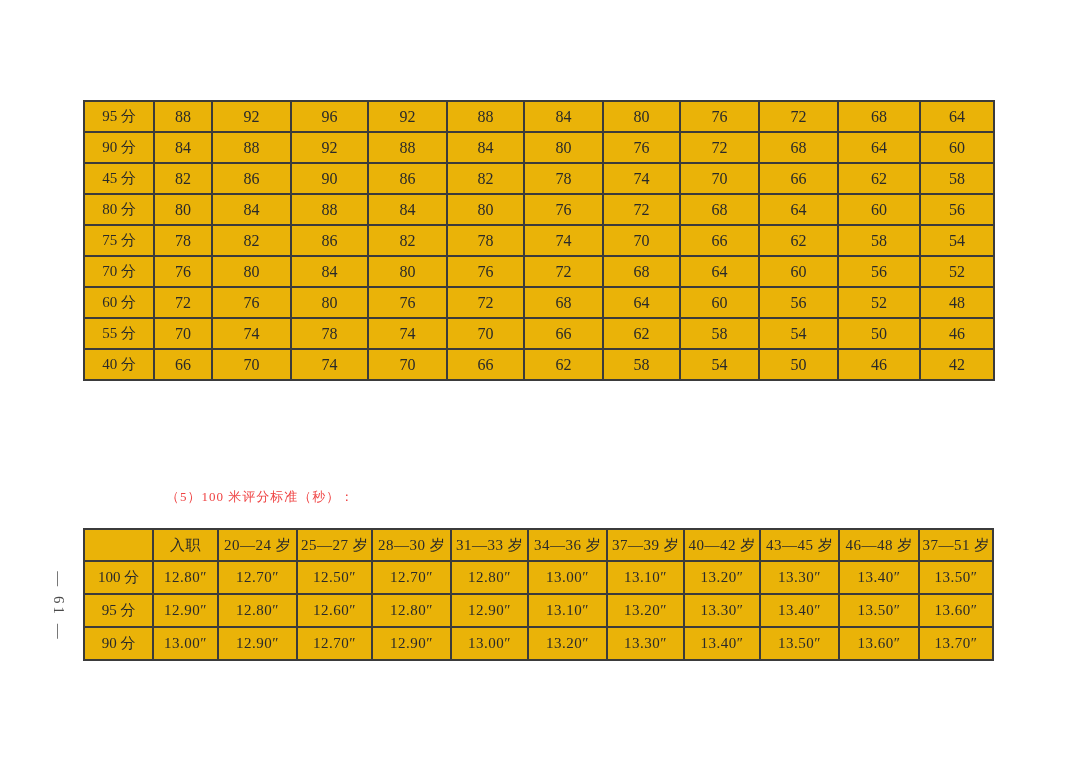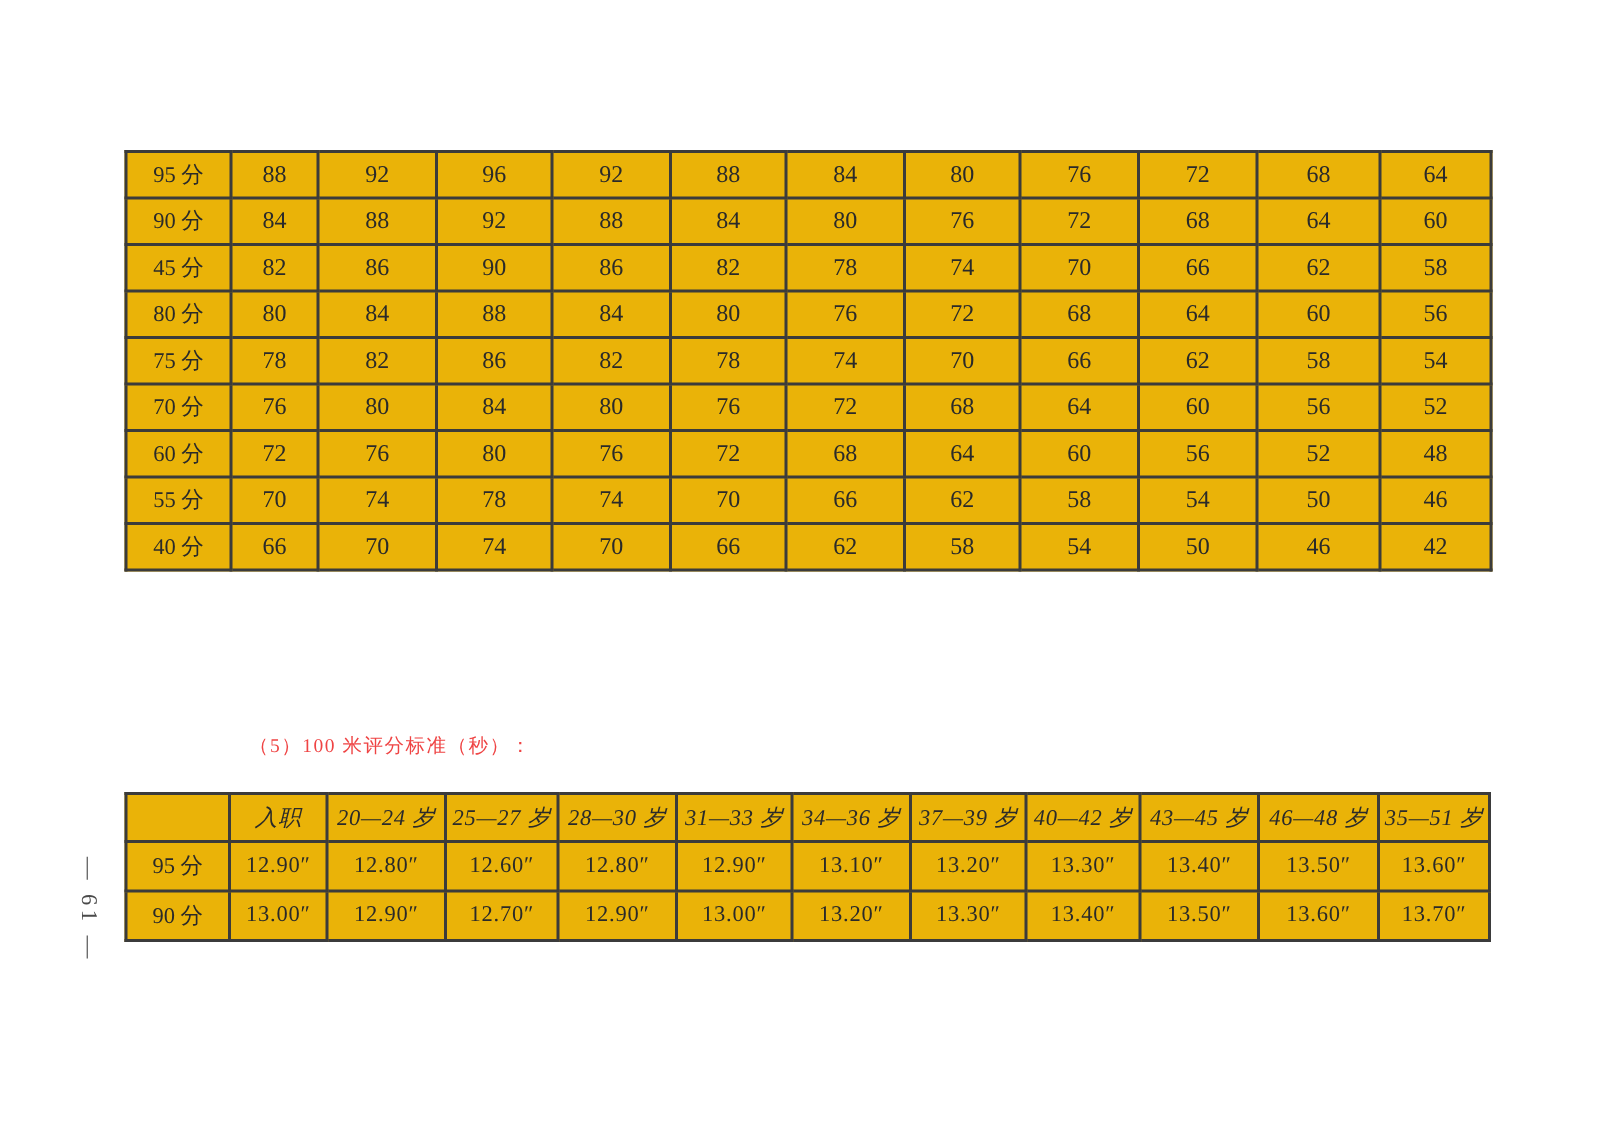--- a/index.html
+++ b/index.html
@@ -47,21 +47,21 @@
   .caption {
     position: absolute;
     left: 166px;
     top: 488px;
     font-size: 13px;
     letter-spacing: 1px;
     color: #ef4444;
   }
   
   #table2 { left: 83px; top: 528px; width: 910px; }
-  #table2 th { height: 32px; font-size: 15px; letter-spacing: 0.5px; font-style: italic; }
+  #table2 th { height: 32px; font-size: 15px; letter-spacing: 0.5px; }
   #table2 td { height: 33px; font-size: 15px; letter-spacing: 0.5px; }
   #table2 td.row-label { letter-spacing: 0; }
 </style>
 </head>
 <body>
 
 <div class="page-number">— 61 —</div>
 
 <table id="table1">
   <colgroup>
@@ -231,24 +231,38 @@
         <th>入职</th>
         <th>20—24 岁</th>
         <th>25—27 岁</th>
         <th>28—30 岁</th>
         <th>31—33 岁</th>
         <th>34—36 岁</th>
         <th>37—39 岁</th>
         <th>40—42 岁</th>
         <th>43—45 岁</th>
         <th>46—48 岁</th>
-        <th>35—51 岁</th>
+        <th>37—51 岁</th>
       </tr>
     </thead>
   <tbody>
+      <tr>
+        <td class="row-label">100 分</td>
+        <td>12.80″</td>
+        <td>12.70″</td>
+        <td>12.50″</td>
+        <td>12.70″</td>
+        <td>12.80″</td>
+        <td>13.00″</td>
+        <td>13.10″</td>
+        <td>13.20″</td>
+        <td>13.30″</td>
+        <td>13.40″</td>
+        <td>13.50″</td>
+      </tr>
       <tr>
         <td class="row-label">95 分</td>
         <td>12.90″</td>
         <td>12.80″</td>
         <td>12.60″</td>
         <td>12.80″</td>
         <td>12.90″</td>
         <td>13.10″</td>
         <td>13.20″</td>
         <td>13.30″</td>

